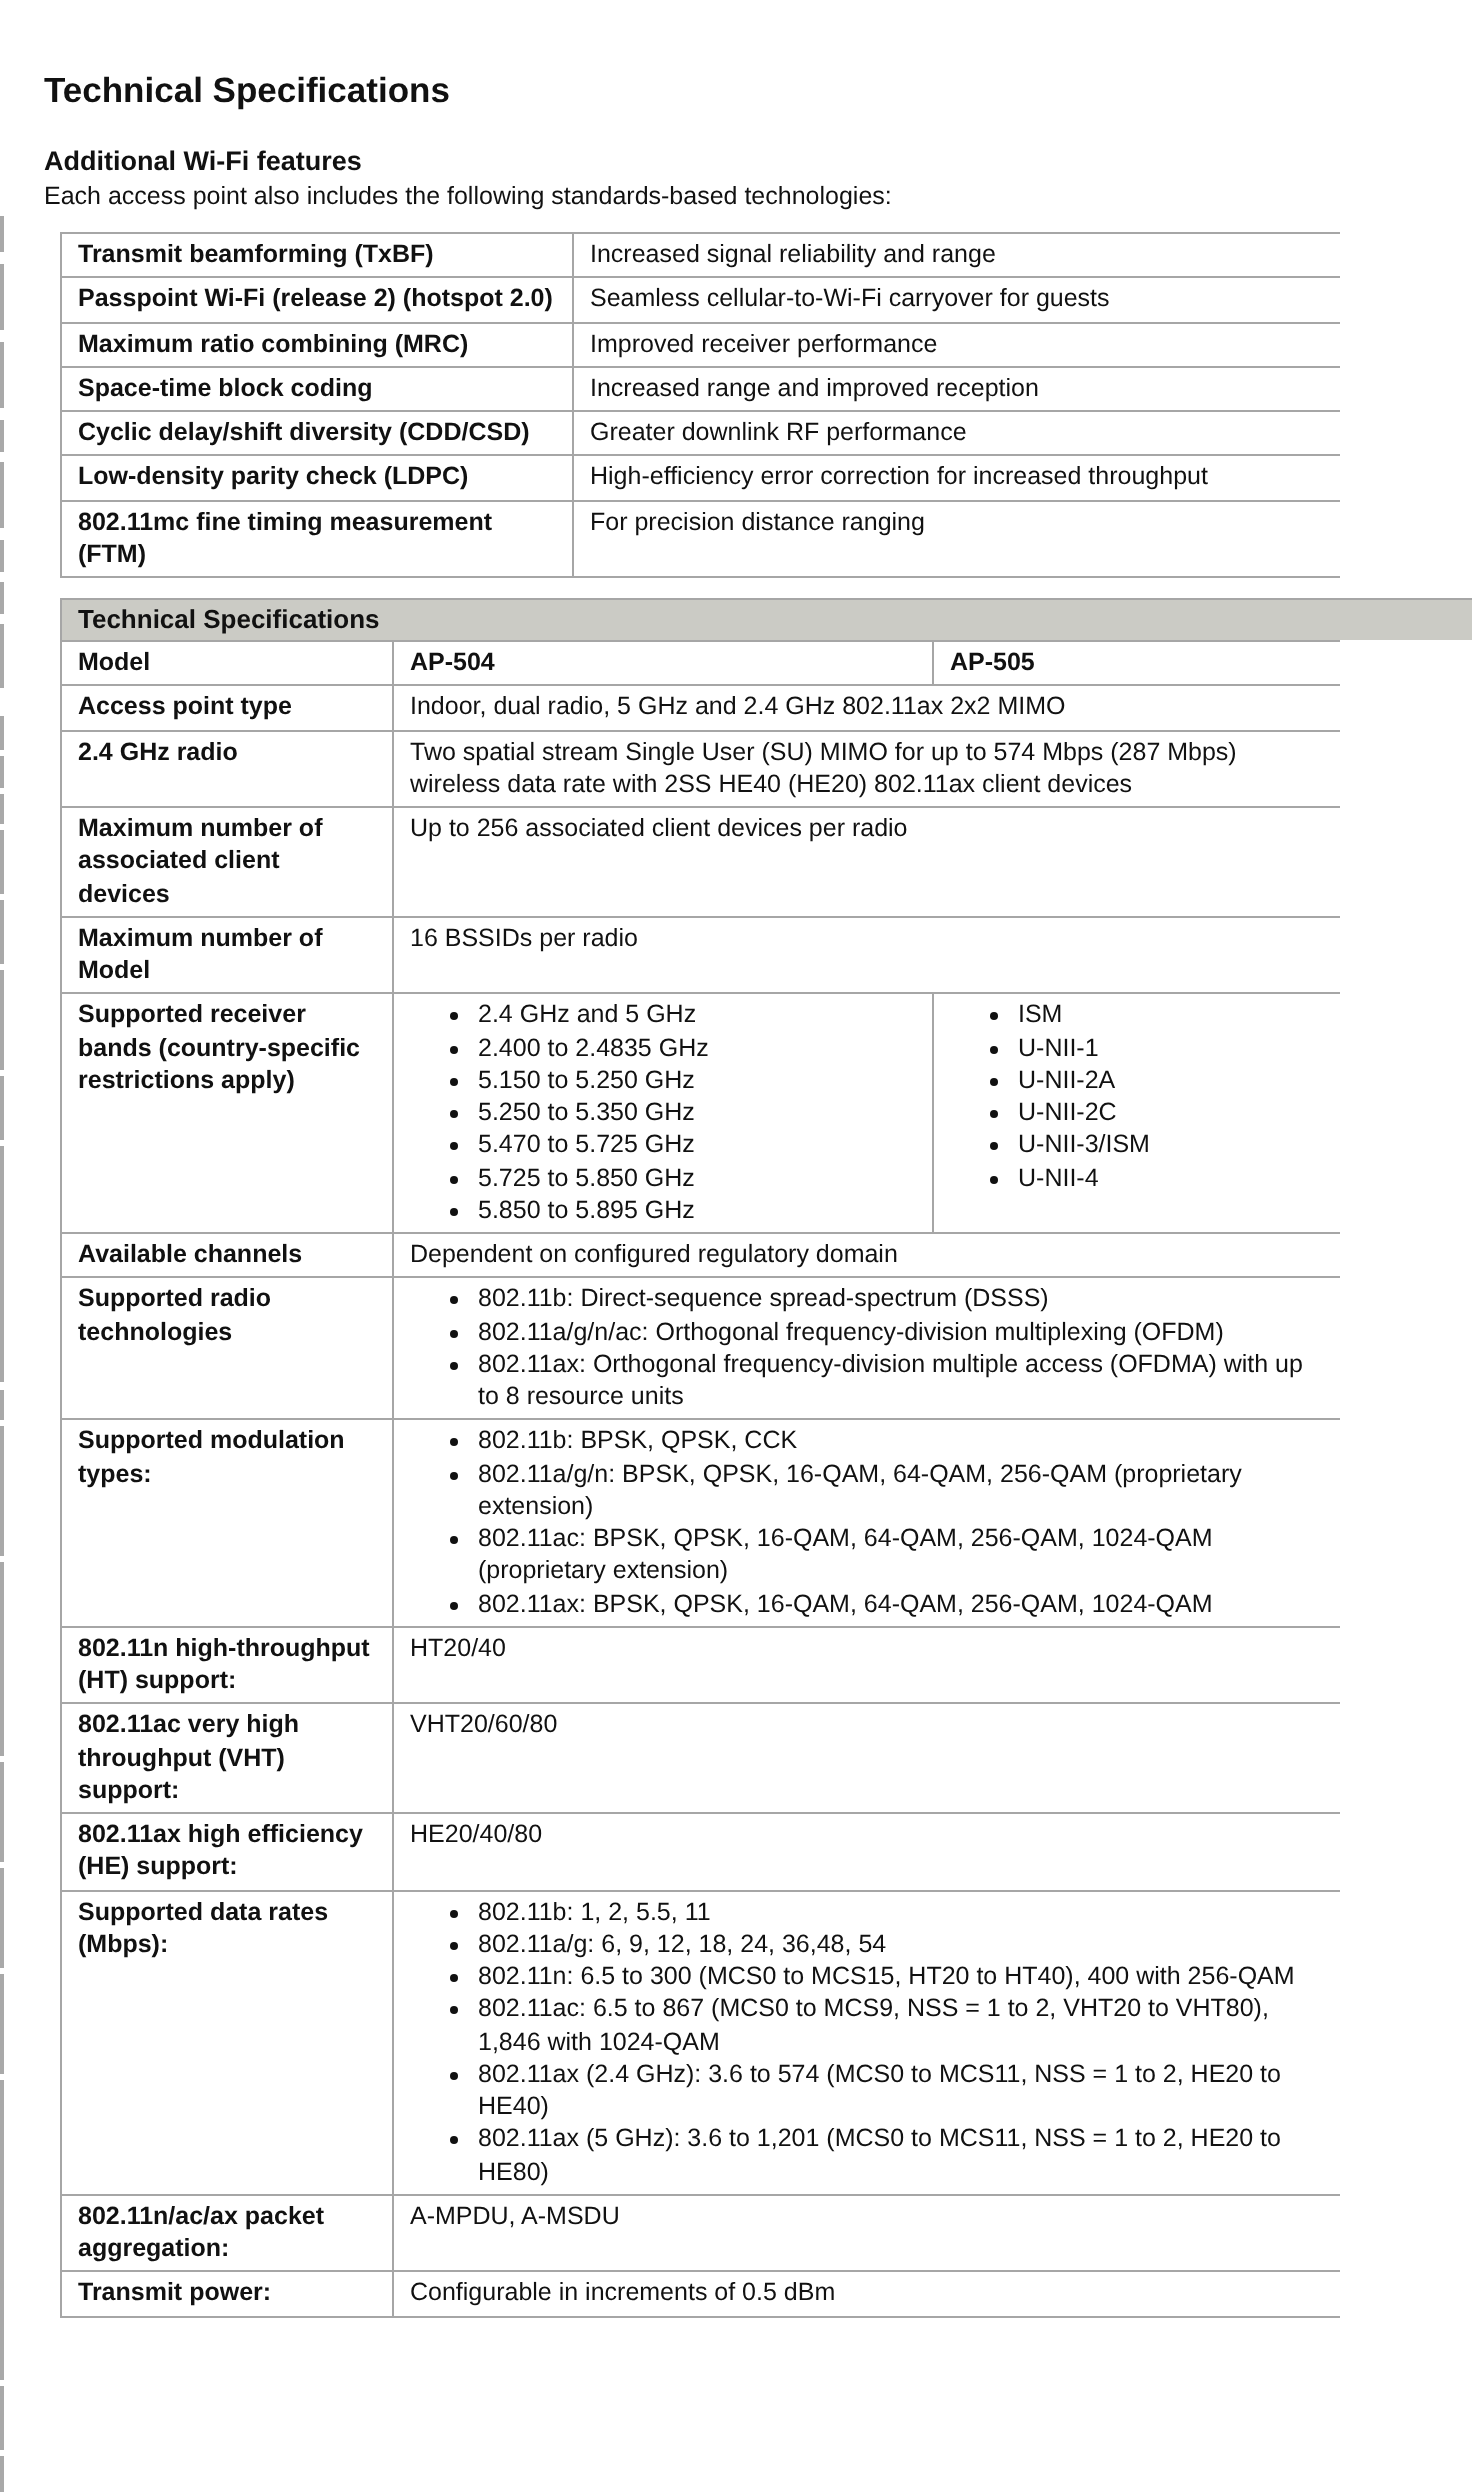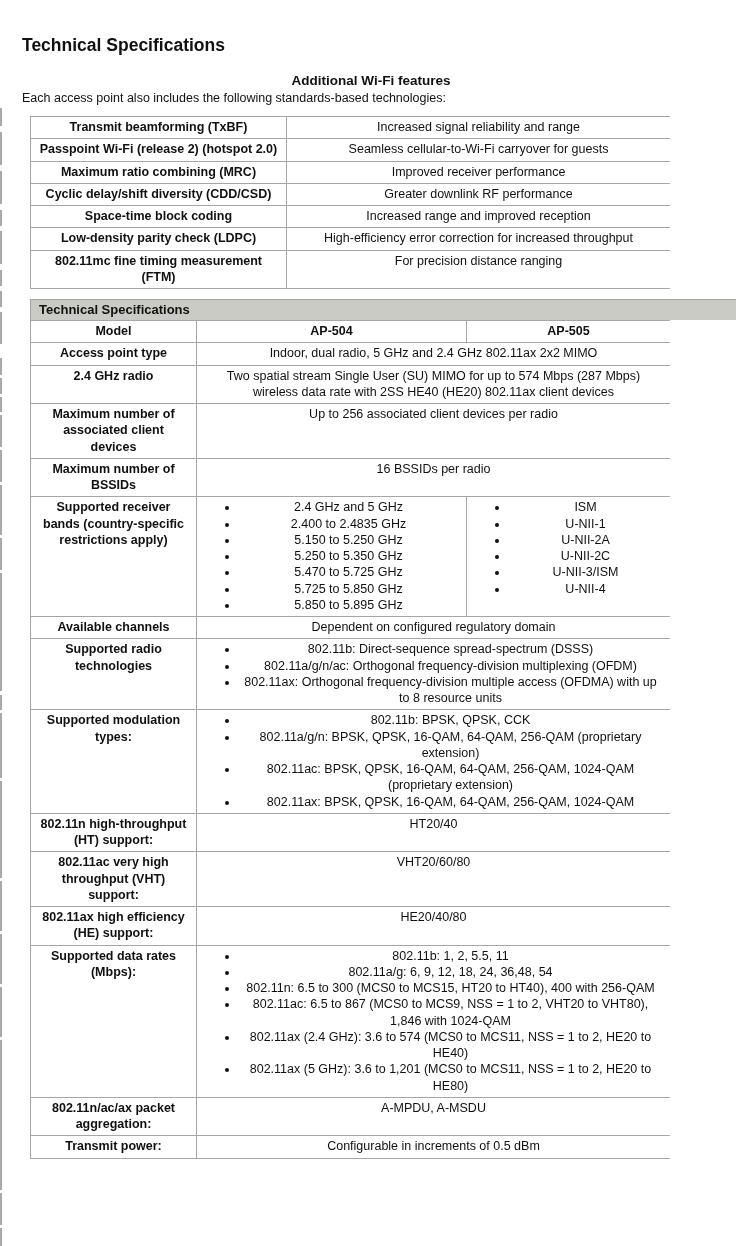--- a/index.html
+++ b/index.html
@@ -8,24 +8,24 @@
     --ink:#111111;
   }
   html,body{margin:0;padding:0;}
   body{
     width:736px;height:1246px;overflow:hidden;position:relative;
     background:#ffffff;color:var(--ink);
     font-family:"Liberation Sans","DejaVu Sans",sans-serif;
   }
   .page{padding:35px 0 0 22px;}
   h1{font-size:17.5px;font-weight:bold;margin:0 0 17px 0;}
-  h2{font-size:13.5px;font-weight:bold;margin:0 16px 3px 0;text-align:center;}
+  h2{font-size:13.5px;font-weight:bold;margin:0 16px 3px 0;}
   .intro{font-size:12.5px;margin:0 0 11px 0;}
   table{border-collapse:collapse;table-layout:fixed;width:640px;margin-left:8px;
-        font-size:12.5px;line-height:1.3;text-align:center;}
+        font-size:12.5px;line-height:1.3;}
   td{border:1px solid var(--border);padding:2px 8px 3px 8px;vertical-align:top;}
   td:last-child{border-right:none;}
   td.lbl{font-weight:bold;}
   td.model-val{font-weight:bold;}
   ul{margin:0;padding:0 0 0 34px;list-style:disc;}
   li{margin:0;padding:0;}
   .specbar{
     box-sizing:border-box;width:706px;margin-left:8px;
     background:var(--hdrbg);
     border:1px solid var(--border);border-right:none;border-bottom:none;
@@ -53,26 +53,26 @@
         </tr>
         <tr>
           <td class="lbl">Passpoint Wi-Fi (release 2) (hotspot 2.0)</td>
           <td>Seamless cellular-to-Wi-Fi carryover for guests</td>
         </tr>
         <tr>
           <td class="lbl">Maximum ratio combining (MRC)</td>
           <td>Improved receiver performance</td>
         </tr>
         <tr>
+          <td class="lbl">Space-time block coding</td>
+          <td>Increased range and improved reception</td>
+        </tr>
+        <tr>
           <td class="lbl">Cyclic delay/shift diversity (CDD/CSD)</td>
           <td>Greater downlink RF performance</td>
-        </tr>
-        <tr>
-          <td class="lbl">Space-time block coding</td>
-          <td>Increased range and improved reception</td>
         </tr>
         <tr>
           <td class="lbl">Low-density parity check (LDPC)</td>
           <td>High-efficiency error correction for increased throughput</td>
         </tr>
         <tr>
           <td class="lbl">802.11mc fine timing measurement (FTM)</td>
           <td>For precision distance ranging</td>
         </tr>
       </tbody>
@@ -99,21 +99,21 @@
         </tr>
         <tr>
           <td class="lbl">2.4 GHz radio</td>
           <td colspan="2">Two spatial stream Single User (SU) MIMO for up to 574 Mbps (287 Mbps) wireless data rate with 2SS HE40 (HE20) 802.11ax client devices</td>
         </tr>
         <tr>
           <td class="lbl">Maximum number of associated client devices</td>
           <td colspan="2">Up to 256 associated client devices per radio</td>
         </tr>
         <tr>
-          <td class="lbl">Maximum number of BSSIDs</td>
+          <td class="lbl">Maximum number of Model</td>
           <td colspan="2">16 BSSIDs per radio</td>
         </tr>
         <tr>
           <td class="lbl">Supported receiver bands (country-specific restrictions apply)</td>
           <td>
             <ul>
               <li>2.4 GHz and 5 GHz</li>
               <li>2.400 to 2.4835 GHz</li>
               <li>5.150 to 5.250 GHz</li>
               <li>5.250 to 5.350 GHz</li>

